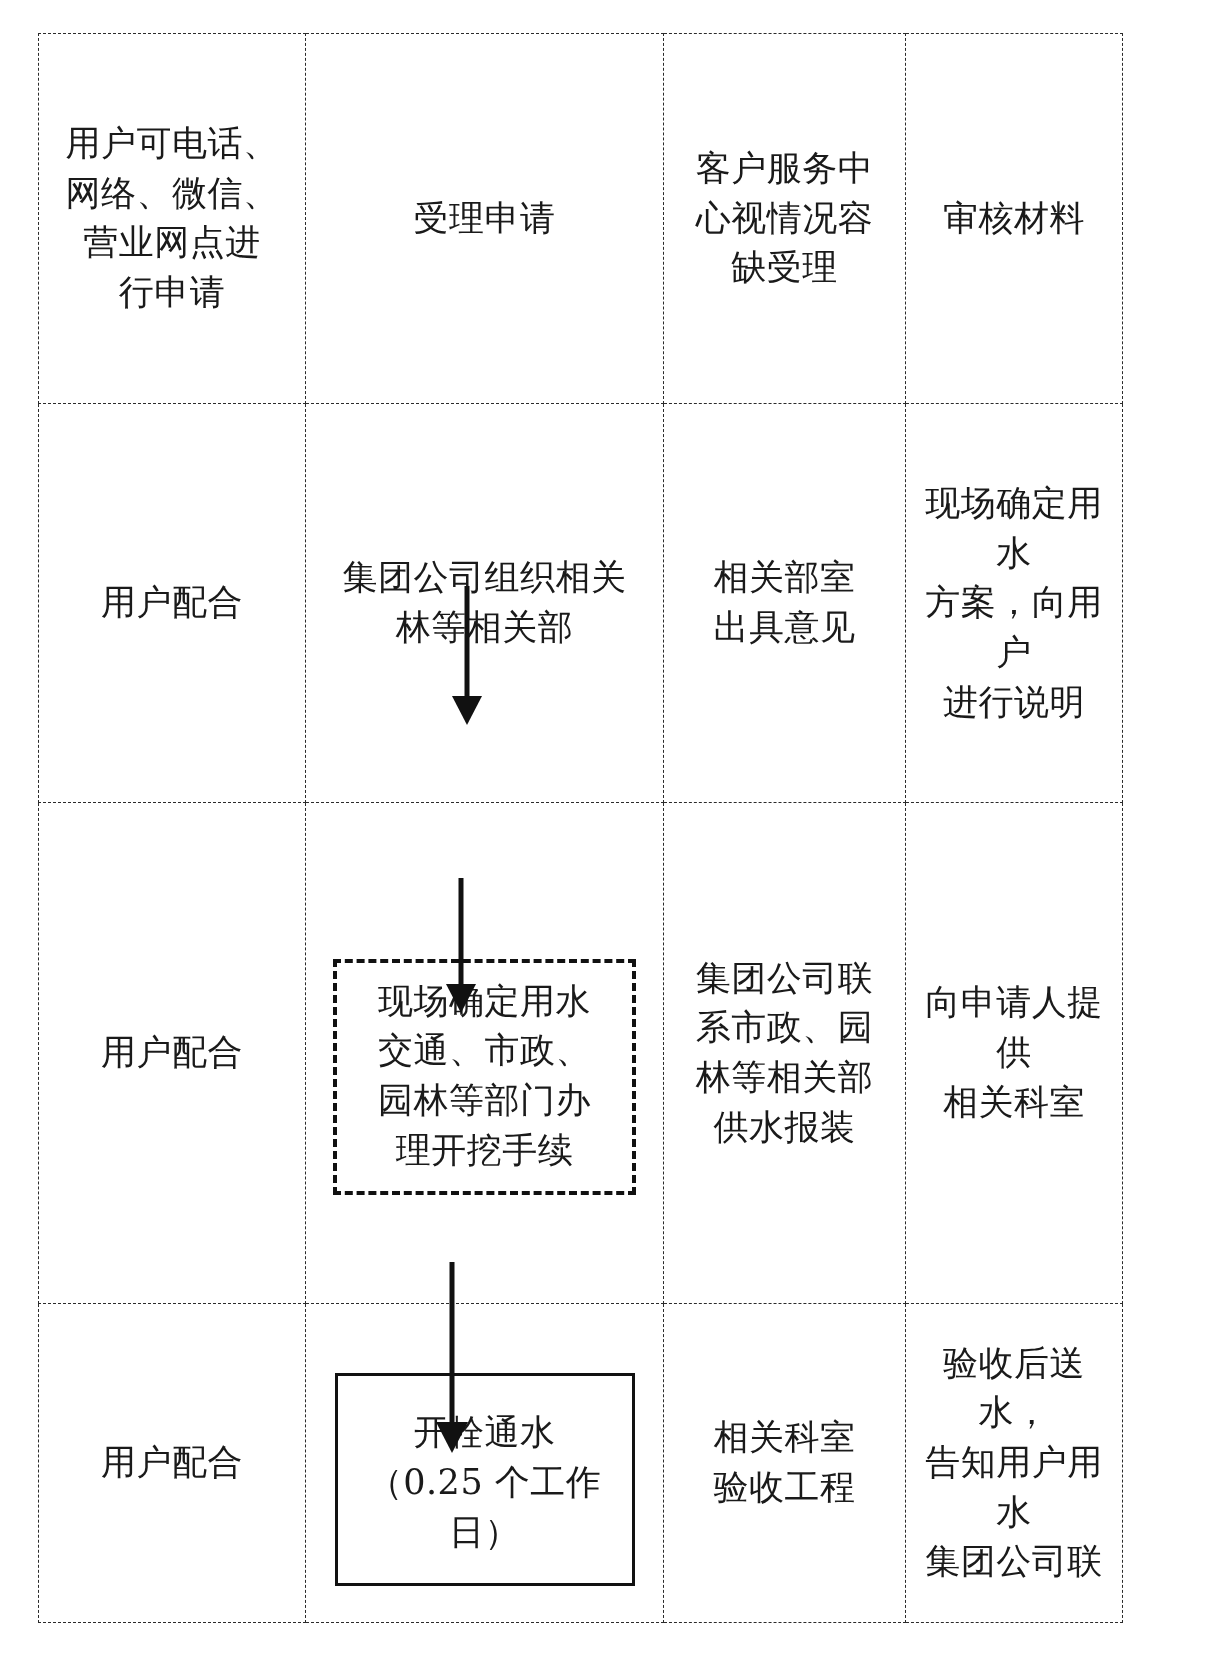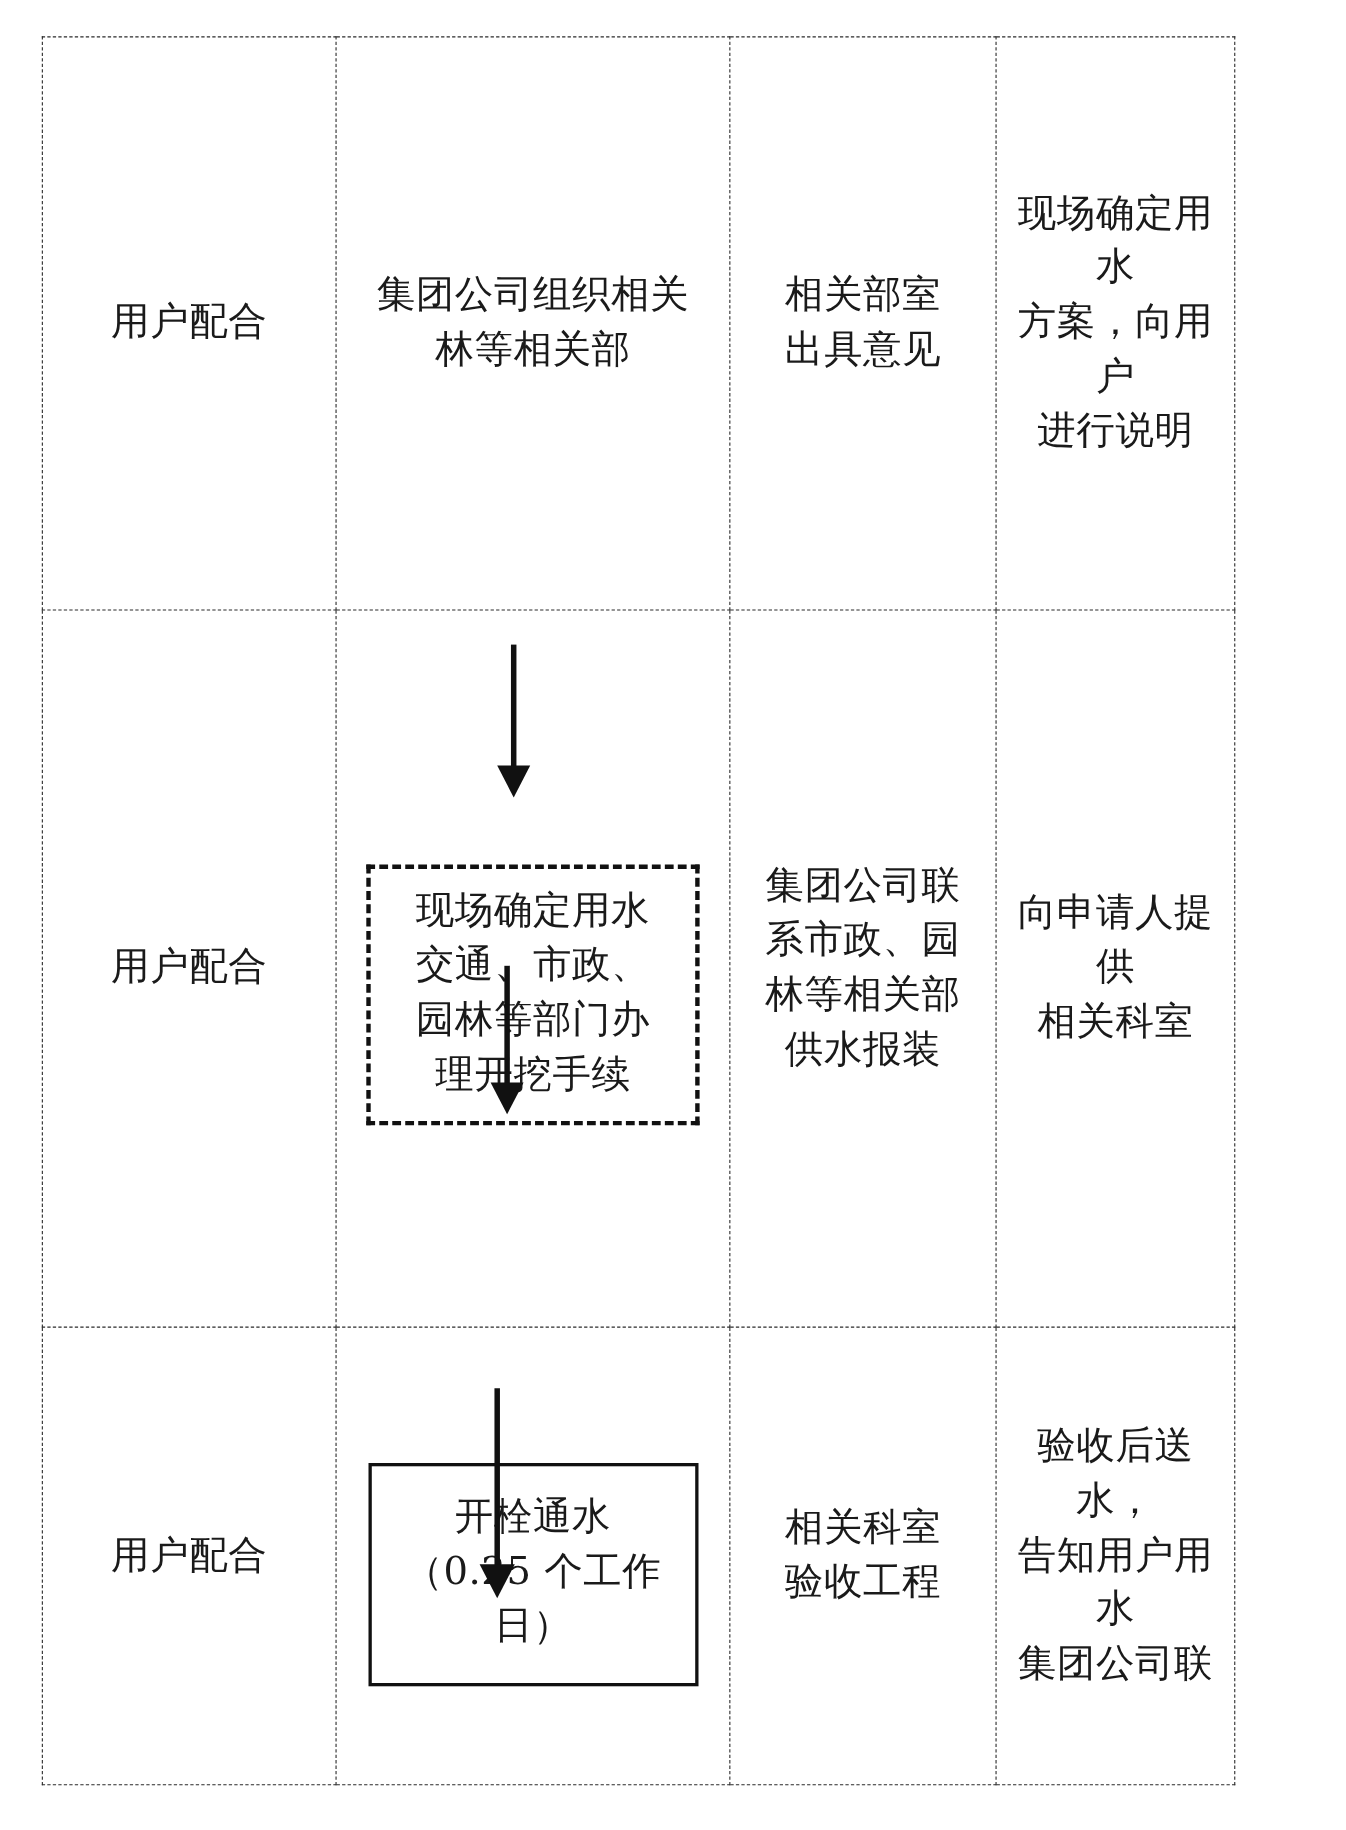--- a/index.html
+++ b/index.html
@@ -79,21 +79,21 @@
     width: 303px;
     box-sizing: border-box;
     padding: 14px 4px 16px 4px;
     margin-top: 48px;
   }
 
   .solid-box {
     border: 3px solid #111111;
     width: 300px;
     box-sizing: border-box;
-    padding: 22px 4px 26px 4px;
+    padding: 32px 4px 26px 4px;
     margin-top: 34px;
   }
 
   .plain-step {
     width: 100%;
   }
 
   
   #arrow-layer {
     position: absolute;
@@ -109,20 +109,43 @@
 
 <table id="flow-table">
   <colgroup>
     <col class="col-1">
       <col class="col-2">
       <col class="col-3">
       <col class="col-4">
   </colgroup>
   <tbody>
 
+    <tr class="row-2">
+      <td>
+        <div class="cell-text">用户可电话、
+网络、微信、
+营业网点进
+行申请</div>
+      </td>
+      <td>
+        <div class="box-wrap">
+          <div class="plain-step">
+            <div class="cell-text">受理申请</div>
+          </div>
+        </div>
+      </td>
+      <td>
+        <div class="cell-text">客户服务中
+心视情况容
+缺受理</div>
+      </td>
+      <td>
+        <div class="cell-text">审核材料</div>
+      </td>
+    </tr>
 
     <tr class="row-3">
       <td>
         <div class="cell-text">用户配合</div>
       </td>
       <td>
         <div class="box-wrap">
           <div class="plain-step">
             <div class="cell-text">集团公司组织相关
 林等相关部</div>

